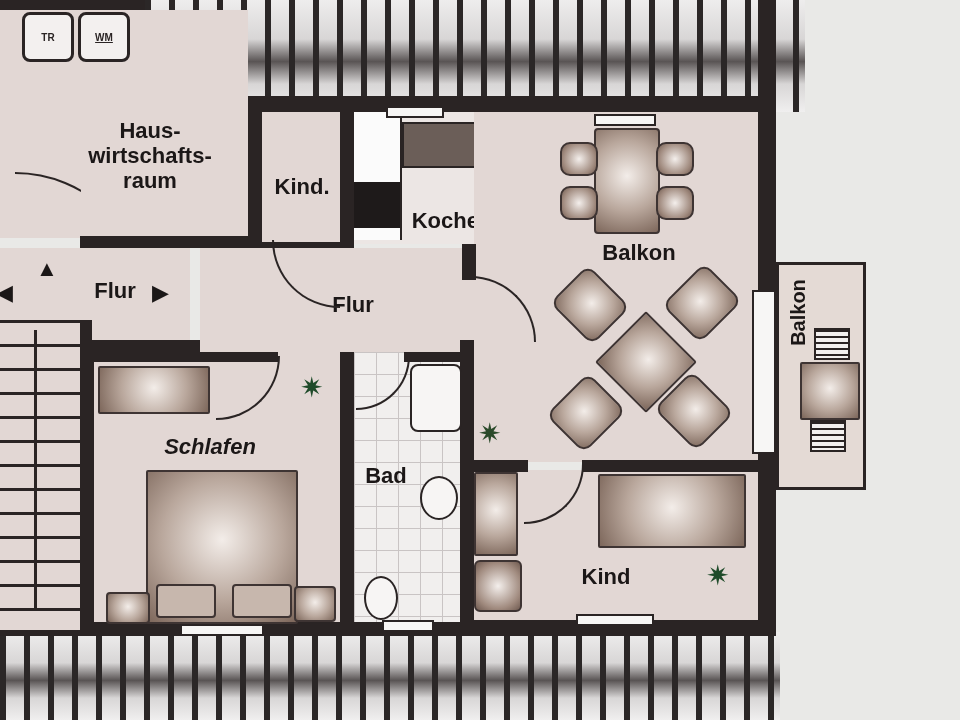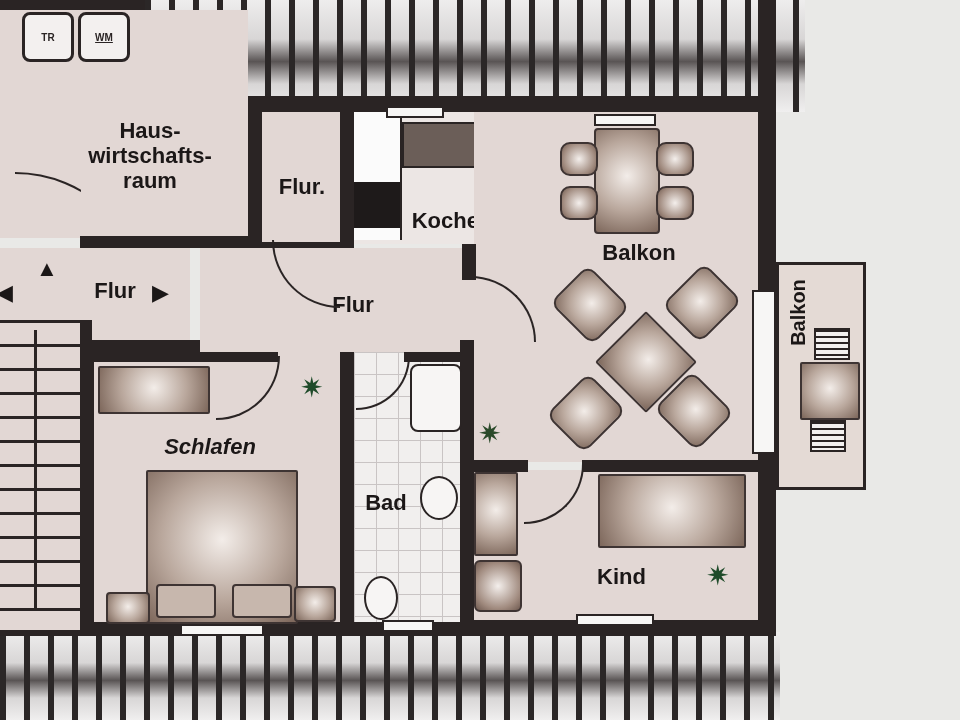--- a/index.html
+++ b/index.html
@@ -44,21 +44,21 @@
     <span>WM</span>
   </div>
 <div class="label" style="left:60px;top:118px;width:180px;">Haus-
 wirtschafts-
 raum</div>
 <div class="wall" style="left:248px;top:100px;width:14px;height:148px;"></div>
 <div class="wall" style="left:80px;top:236px;width:270px;height:12px;"></div>
 <div class="door" style="left:15px;top:172px;width:130px;height:130px;border-radius:0 100% 0 0;border-left:none;border-bottom:none;clip-path:inset(0 50% 50% 0);"></div>
 
 <div class="room" style="left:262px;top:112px;width:80px;height:130px;"></div>
-<div class="label" style="left:262px;top:174px;width:80px;">Flur.</div>
+<div class="label" style="left:262px;top:174px;width:80px;">Kind.</div>
 <div class="wall" style="left:340px;top:100px;width:14px;height:148px;"></div>
 
 <div class="room" style="left:354px;top:112px;width:120px;height:132px;background:#ece6e4;"></div>
 <div class="abs" style="left:354px;top:112px;width:46px;height:128px;background:#fbfbfb;border-right:2px solid #2a2424;"></div>
 <div class="abs" style="left:354px;top:182px;width:46px;height:46px;background:#1e1a1a;"></div>
 <div class="abs" style="left:402px;top:122px;width:72px;height:42px;background:#6b5e58;border:2px solid #2a2424;"></div>
 <div class="label" style="left:400px;top:208px;width:104px;">Kochen</div>
 <div class="win" style="left:386px;top:106px;width:54px;height:8px;"></div>
 
 <div class="room" style="left:474px;top:112px;width:284px;height:350px;"></div>
@@ -111,28 +111,28 @@
 <div class="abs" style="left:232px;top:584px;width:56px;height:30px;background:#c7b7ad;border:2px solid #3e3433;border-radius:4px;"></div>
 <div class="furn" style="left:106px;top:592px;width:40px;height:28px;"></div>
 <div class="furn" style="left:294px;top:586px;width:38px;height:32px;"></div>
 <div class="win" style="left:180px;top:624px;width:80px;height:8px;"></div>
 
 <div class="tile" style="left:354px;top:352px;width:108px;height:270px;"></div>
 <div class="wall" style="left:404px;top:352px;width:60px;height:10px;"></div>
 <div class="wall" style="left:460px;top:340px;width:14px;height:284px;"></div>
 <div class="door" style="left:356px;top:356px;width:52px;height:52px;border-radius:0 0 100% 0;border-top:none;border-left:none;"></div>
 <div class="abs" style="left:410px;top:364px;width:48px;height:64px;background:#f7f5f4;border:2px solid #2a2424;border-radius:8px;"></div>
-<div class="label" style="left:354px;top:490px;width:64px;">Bad</div>
+<div class="label" style="left:354px;top:463px;width:64px;">Bad</div>
 <div class="abs" style="left:420px;top:476px;width:34px;height:40px;background:#f7f5f4;border:2px solid #2a2424;border-radius:50%;"></div>
 <div class="abs" style="left:364px;top:576px;width:30px;height:40px;background:#f7f5f4;border:2px solid #2a2424;border-radius:50%;"></div>
 <div class="win" style="left:382px;top:620px;width:48px;height:8px;"></div>
 
 <div class="room" style="left:474px;top:470px;width:284px;height:150px;"></div>
 <div class="wall" style="left:462px;top:460px;width:66px;height:12px;"></div>
 <div class="wall" style="left:582px;top:460px;width:176px;height:12px;"></div>
 <div class="door" style="left:524px;top:464px;width:58px;height:58px;border-radius:0 0 100% 0;border-top:none;border-left:none;"></div>
 <div class="plant" style="left:478px;top:420px;color:#2a4a2a;">✷</div>
 <div class="furn" style="left:474px;top:472px;width:40px;height:80px;border-radius:2px;"></div>
 <div class="chair" style="left:474px;top:560px;width:44px;height:48px;border-radius:6px;"></div>
 <div class="furn" style="left:598px;top:474px;width:144px;height:70px;border-radius:2px;"></div>
-<div class="label" style="left:566px;top:564px;width:80px;text-align:right;">Kind</div>
+<div class="label" style="left:566px;top:564px;width:80px;">Kind</div>
 <div class="plant" style="left:706px;top:562px;">✷</div>
 <div class="win" style="left:576px;top:614px;width:74px;height:8px;"></div>
 
 </body></html>

